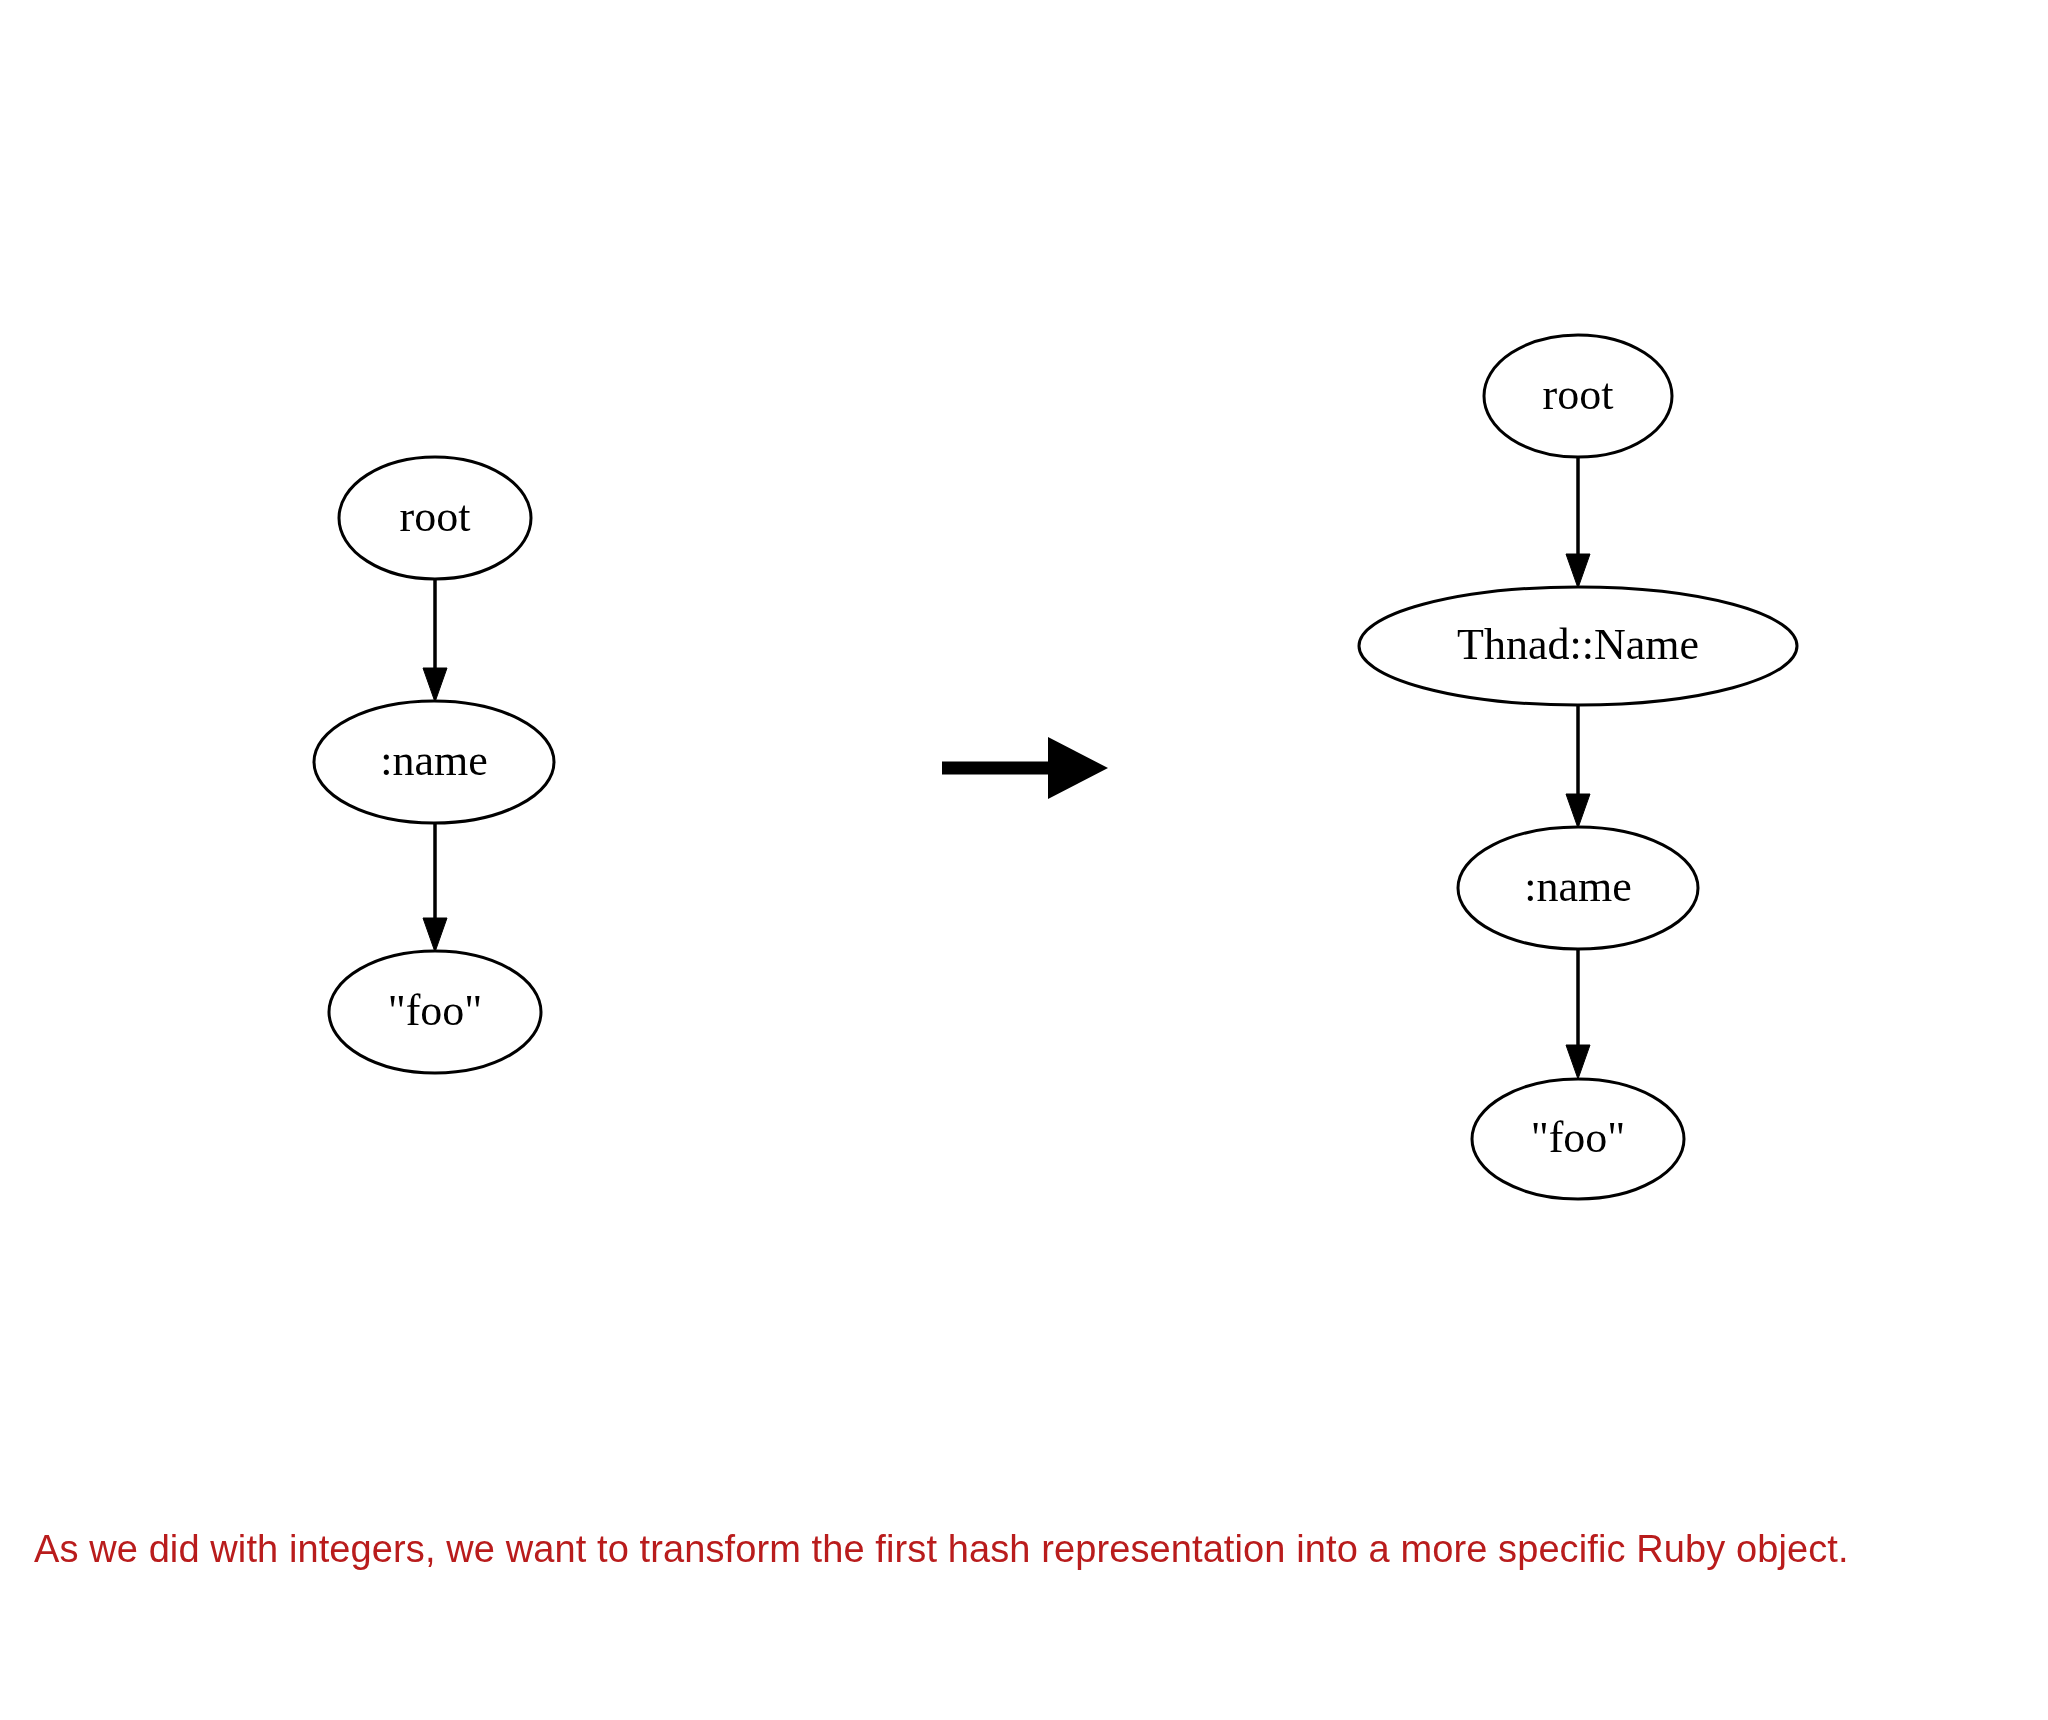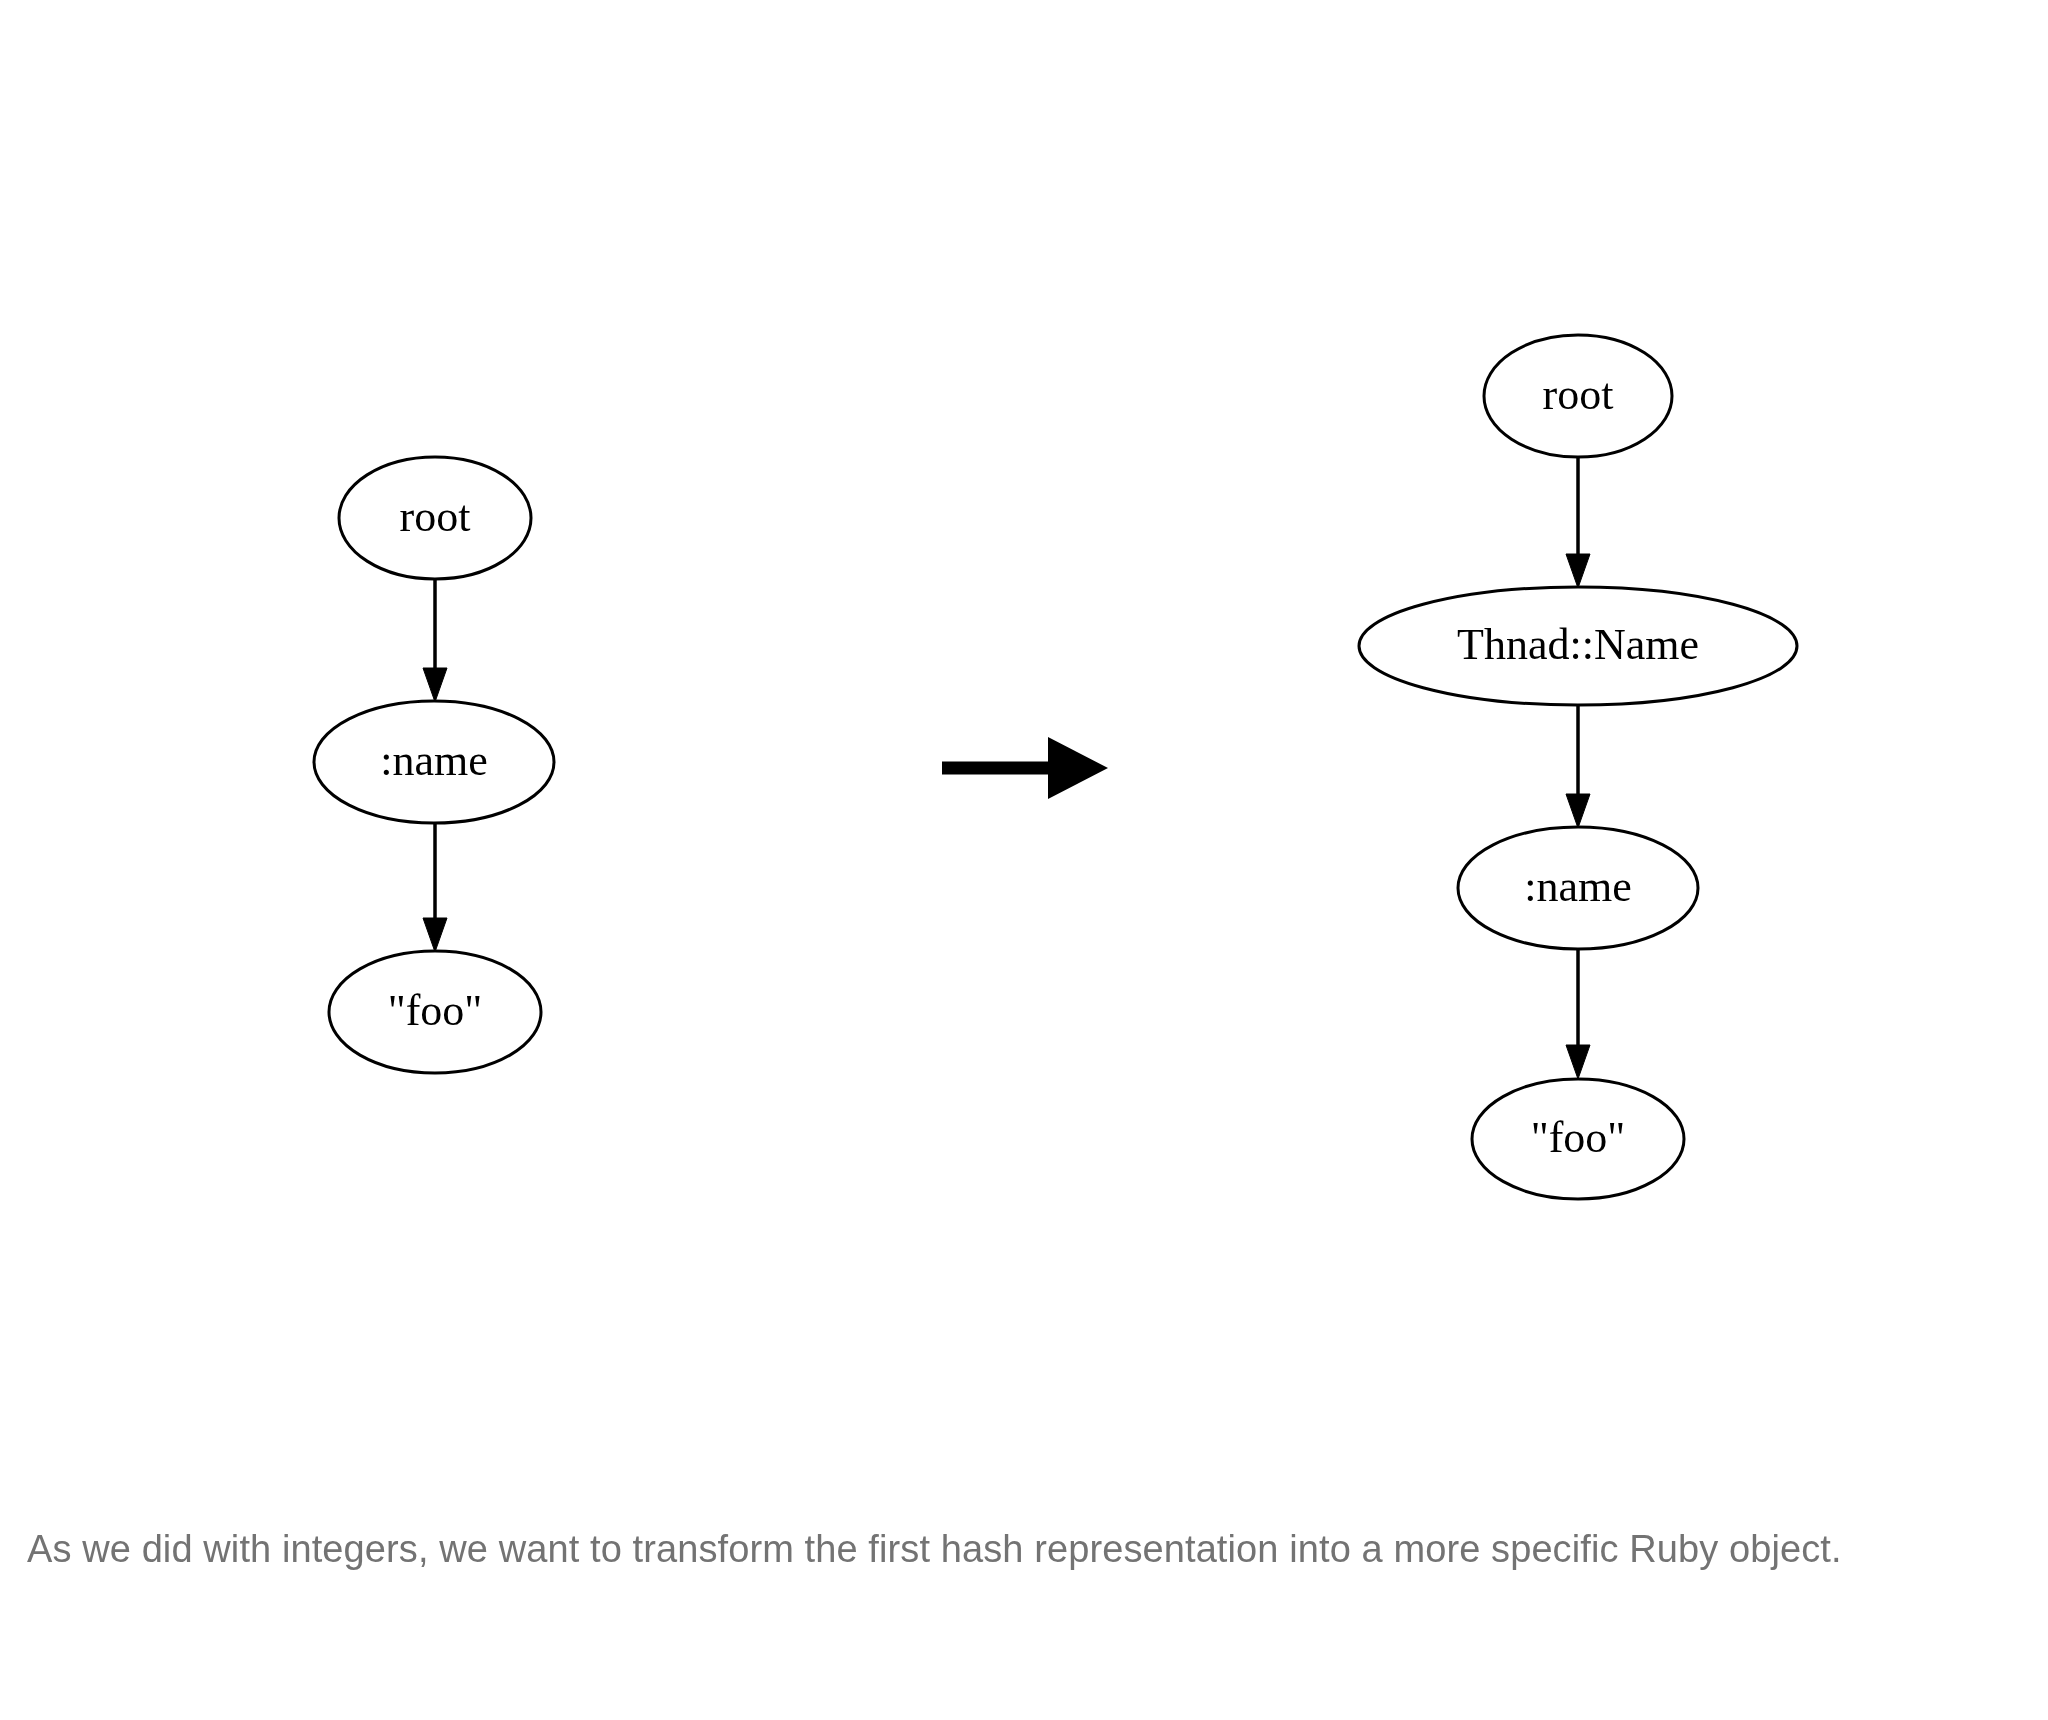--- a/index.html
+++ b/index.html
@@ -57,27 +57,27 @@
   .big-arrow-shaft {
     stroke: #000000;
     stroke-width: 13;
     fill: none;
   }
   .big-arrow-head {
     fill: #000000;
   }
   #caption {
     position: absolute;
-    left: 27px;
+    left: 34px;
     top: 1524px;
     width: 1960px;
     font-family: "Liberation Sans", sans-serif;
     font-size: 38px;
     line-height: 1.33;
-    color: #737373;
+    color: #b91c1c;
     letter-spacing: 0.1px;
   }
 </style>
 </head>
 <body>
 
 <div id="slide">
 
   <div id="figure-area">
     <svg id="figure-svg" viewBox="0 0 2048 1450" xmlns="http://www.w3.org/2000/svg">

